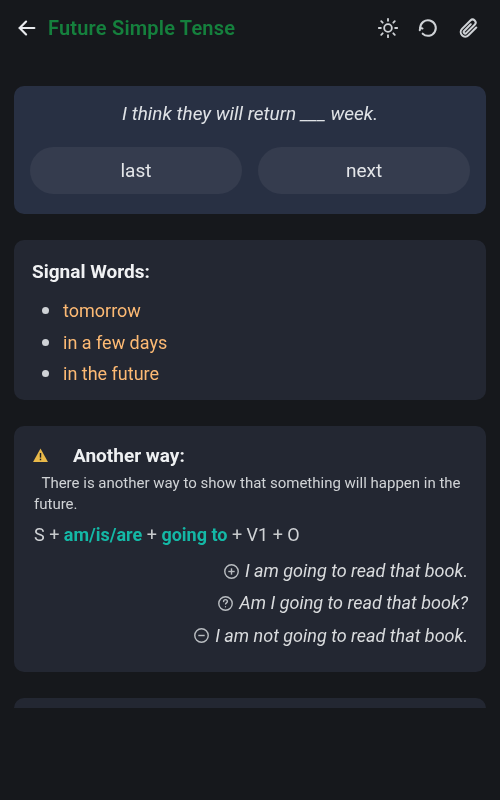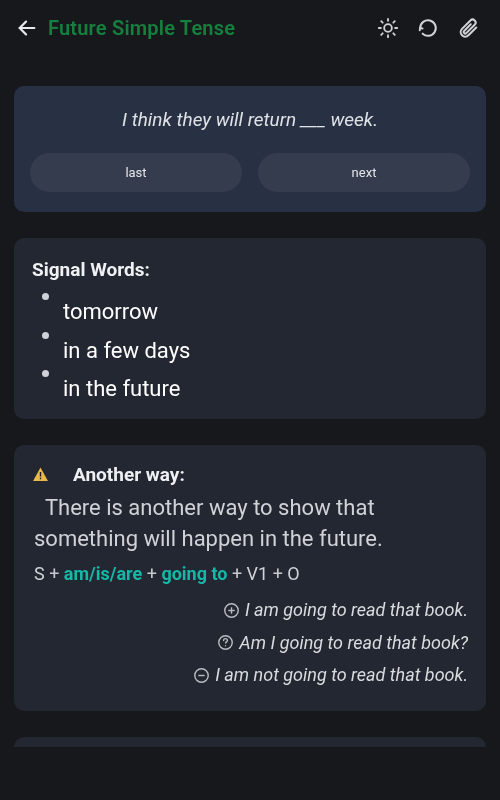--- a/index.html
+++ b/index.html
@@ -50,21 +50,21 @@
   }
 
   .card {
     background: #232732;
     border-radius: 10px;
     padding: 18px 16px 20px 16px;
     margin-top: 22px;
   }
   .card.question {
     background: #283043;
-    padding: 22px 16px 20px 16px;
+    padding: 16px 16px 20px 16px;
     margin-top: 30px;
   }
   .card.section2 {
     margin-top: 26px;
     padding: 20px 18px 10px 18px;
   }
   .card.section3 {
     margin-top: 26px;
     padding: 18px 18px 20px 18px;
   }
@@ -79,40 +79,40 @@
   .options {
     display: flex;
     gap: 16px;
   }
   .option {
     flex: 1;
     background: #353c4e;
     border-radius: 999px;
     text-align: center;
     padding: 12px 0;
-    font-size: 13px;
+    font-size: 19px;
     color: #e4e6e9;
     cursor: pointer;
   }
 
   .section-title {
     font-size: 19px;
     font-weight: 700;
     color: #f0f1f3;
     margin-bottom: 12px;
   }
   .bullets {
     list-style: none;
     padding-left: 4px;
   }
   .bullets li {
     display: flex;
-    align-items: flex-start;
-    font-size: 22px;
-    color: #ffffff;
+    align-items: center;
+    font-size: 18px;
+    color: #fdba74;
     line-height: 1.75;
   }
   .bullets li::before {
     content: "";
     width: 7px;
     height: 7px;
     background: #cfd2d6;
     border-radius: 50%;
     margin-right: 14px;
     margin-left: 6px;
@@ -124,21 +124,21 @@
     align-items: center;
     margin-bottom: 6px;
   }
   .warn-row .title3 {
     font-size: 19px;
     font-weight: 700;
     color: #eef0f2;
     margin-left: 24px;
   }
   .desc {
-    font-size: 22px;
+    font-size: 15px;
     color: #d0d3d6;
     line-height: 1.45;
     margin-bottom: 8px;
     padding-left: 2px;
   }
   .formula {
     font-size: 18px;
     color: #d0d3d6;
     margin-bottom: 10px;
     padding-left: 2px;

